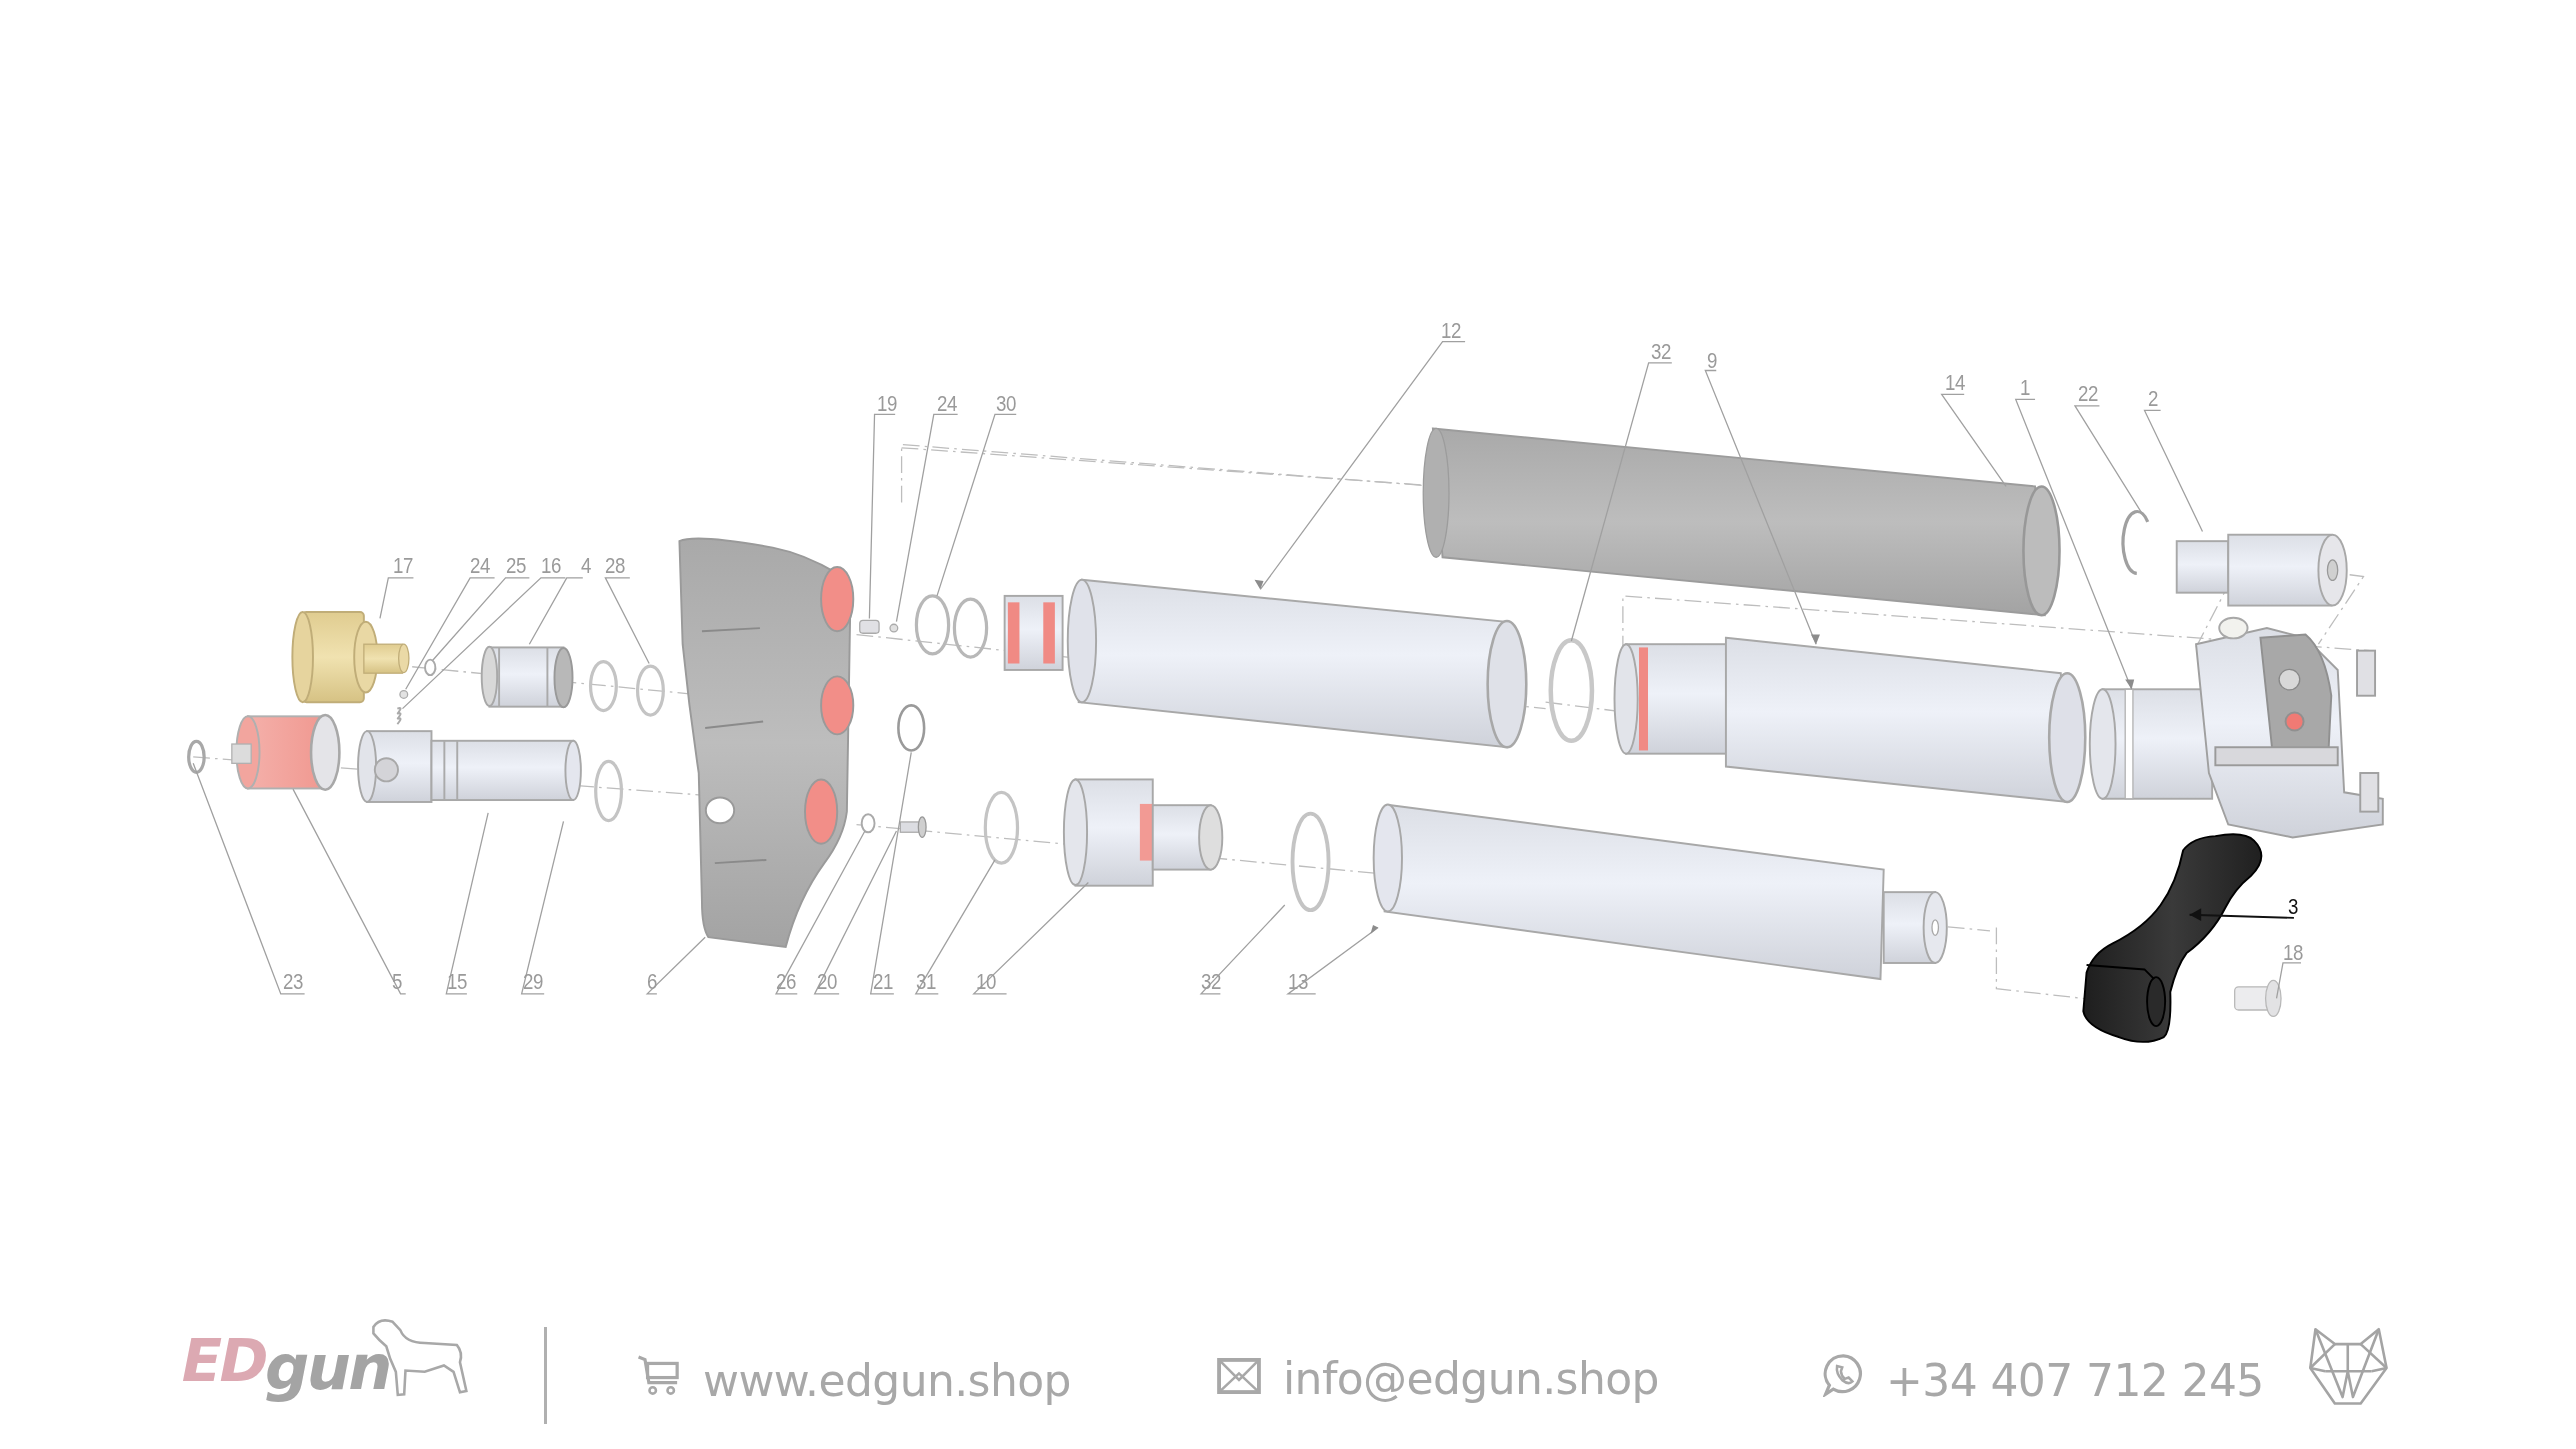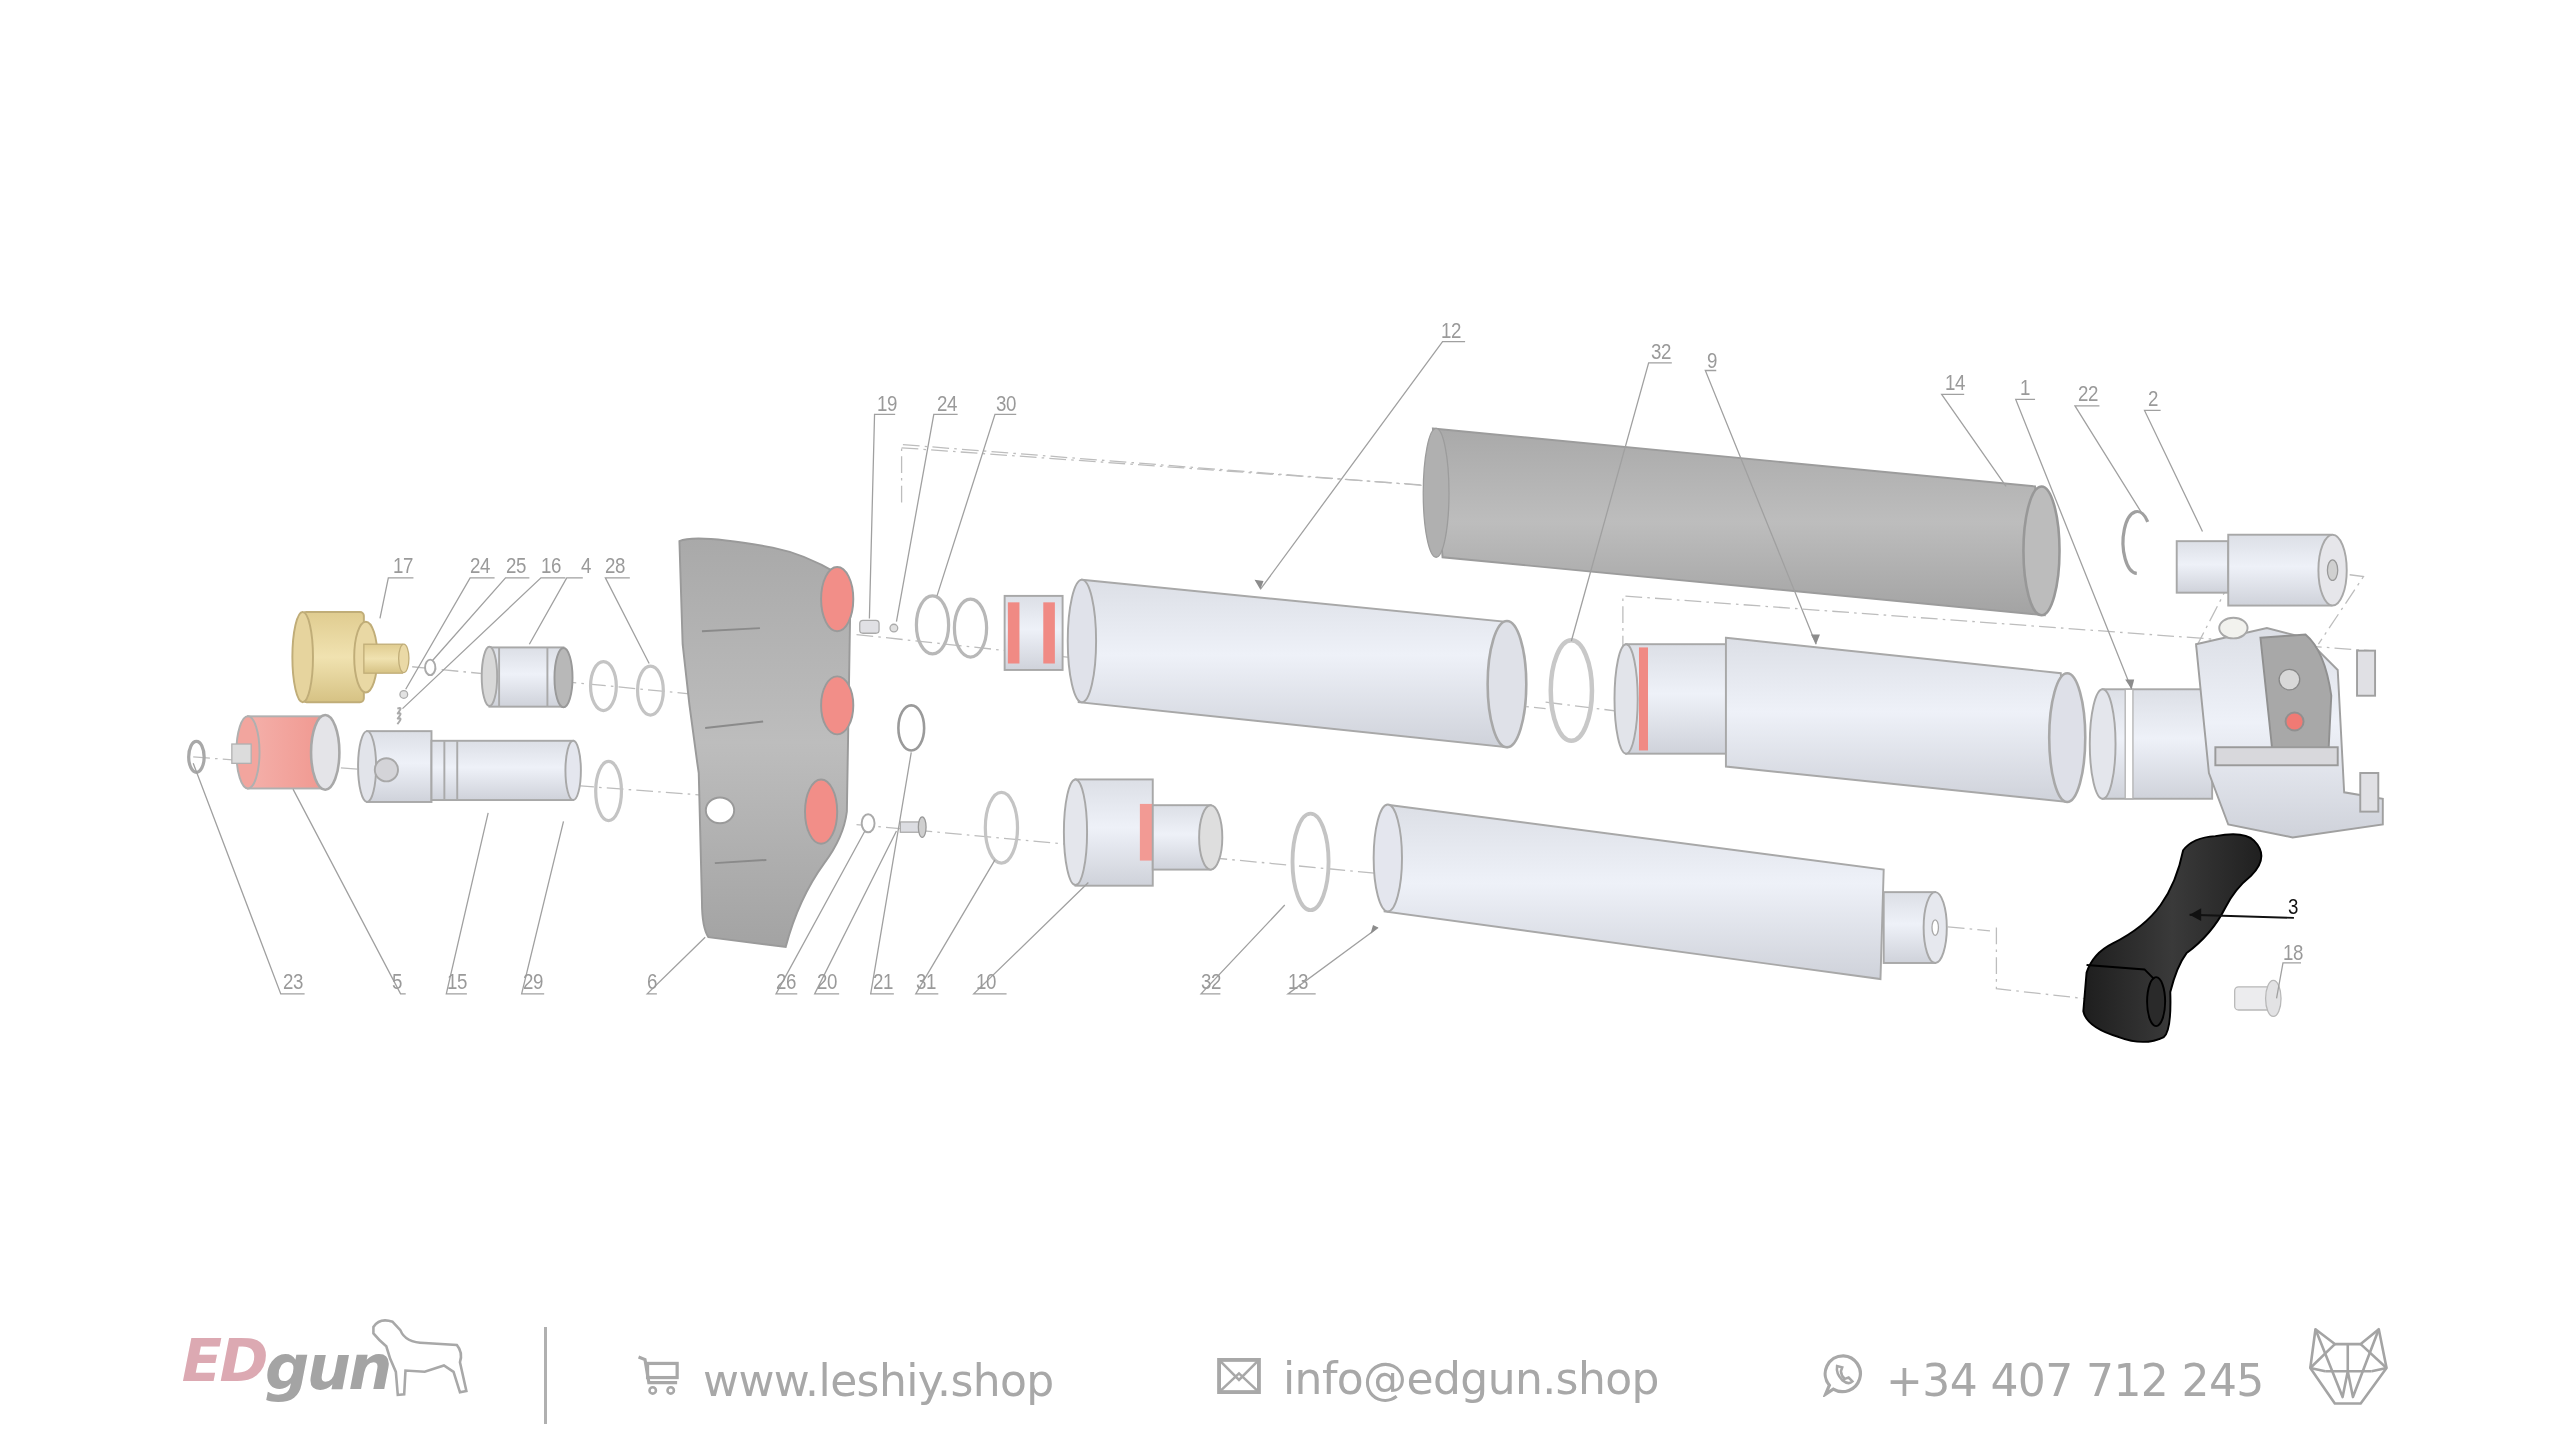--- a/index.html
+++ b/index.html
@@ -291,21 +291,21 @@
 
   <div class="footer-item" style="left:636px;top:52px">
     <span class="icon">
       <svg width="45" height="44" viewBox="0 0 70 68">
         <path d="M4 6 L14 10 L20 46 L64 46" fill="none" stroke="#a8a8a8" stroke-width="5"></path>
         <rect x="18" y="16" width="46" height="22" fill="none" stroke="#a8a8a8" stroke-width="5"></rect>
         <circle cx="26" cy="58" r="5" fill="none" stroke="#a8a8a8" stroke-width="4"></circle>
         <circle cx="54" cy="58" r="5" fill="none" stroke="#a8a8a8" stroke-width="4"></circle>
       </svg>
     </span>
-    <span>www.leshiy.shop</span>
+    <span>www.edgun.shop</span>
   </div>
 
   <div class="footer-item" style="left:1217px;top:52px">
     <span class="icon">
       <svg width="44" height="36" viewBox="0 0 68 56">
         <rect x="3" y="3" width="62" height="50" fill="none" stroke="#a8a8a8" stroke-width="6"></rect>
         <path d="M3 3 L34 34 L65 3 M3 53 L34 24 L65 53" fill="none" stroke="#a8a8a8" stroke-width="4"></path>
       </svg>
     </span>
     <span>info@edgun.shop</span>

